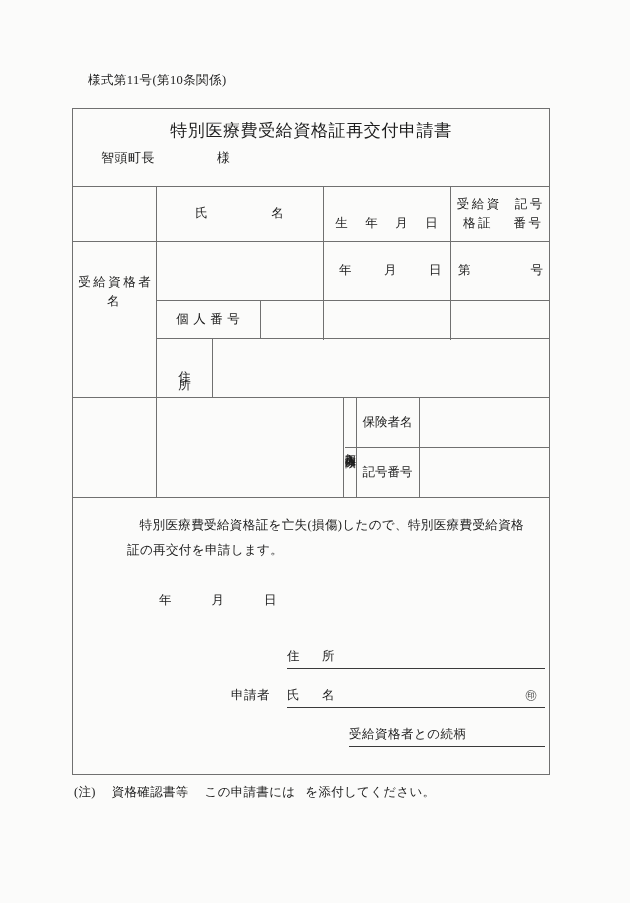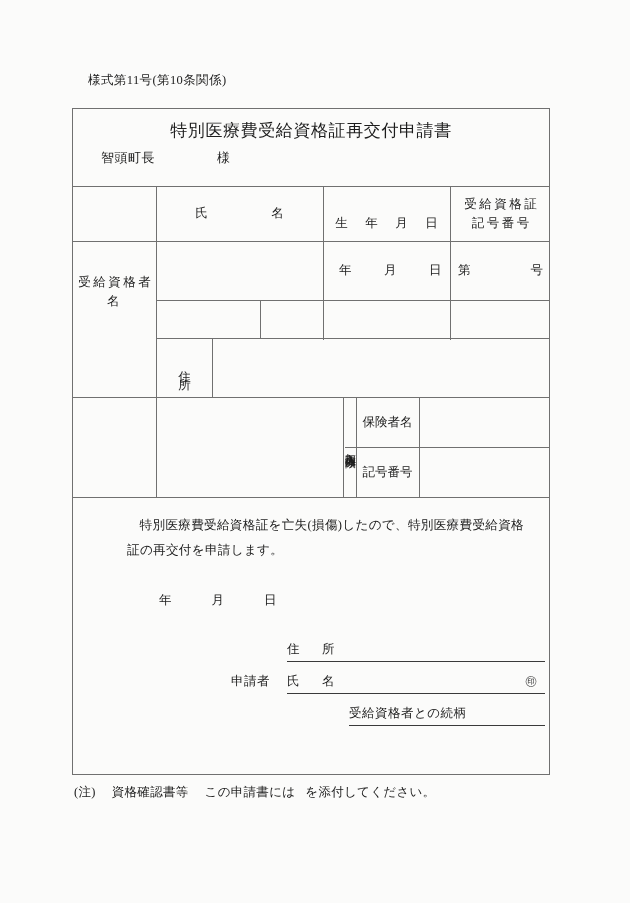--- a/index.html
+++ b/index.html
@@ -101,21 +101,20 @@
     text-indent: 2.5px;
   }
   
   .vertical {
     writing-mode: vertical-rl;
     text-orientation: upright;
     letter-spacing: 1.5px;
   }
   .stack2 {
     display: flex;
-    flex-direction: column;
     align-items: center;
     justify-content: center;
     line-height: 1.5;
   }
 
   
   .declaration {
     position: absolute;
     left: 14px;
     right: 16px;
@@ -142,20 +141,21 @@
   .sig {
     position: absolute;
     left: 0;
     right: 0;
     top: 528px;
   }
   .sig-row {
     position: relative;
     height: 32px;
     font-size: 12.5px;
+    margin-top: 7px;
   }
   .sig-applicant {
     position: absolute;
     left: 158px;
     top: 4px;
     letter-spacing: 0.5px;
   }
   .sig-key {
     position: absolute;
     left: 214px;
@@ -254,20 +254,23 @@
 
   <div class="cell-label" style="left:250px; top:132px; width:127px; height:59px; justify-content:flex-end; padding-right:6px;">
     <span class="spread-xs">年　　月　　日</span>
   </div>
 
   <div class="cell-label" style="left:377px; top:132px; width:101px; height:59px; justify-content:space-between; padding:0 8px;">
     <span>第</span>
     <span>号</span>
   </div>
 
+  <div class="cell-label" style="left:83px; top:191px; width:104px; height:38px;">
+    <span class="spread-sm">個人番号</span>
+  </div>
   <div class="cell-label" style="left:187px; top:191px; width:291px; height:38px;"></div>
 
   <div class="cell-label stack2" style="left:83px; top:229px; width:56px; height:59px;">
     <span class="vertical" style="letter-spacing:7px;">住所</span>
   </div>
   <div class="cell-label" style="left:139px; top:229px; width:339px; height:59px;"></div>
 
   <div class="cell-label" style="left:83px; top:288px; width:187px; height:100px;"></div>
 
   <div class="cell-label" style="left:270px; top:288px; width:13px; height:100px; font-size:11px;">

